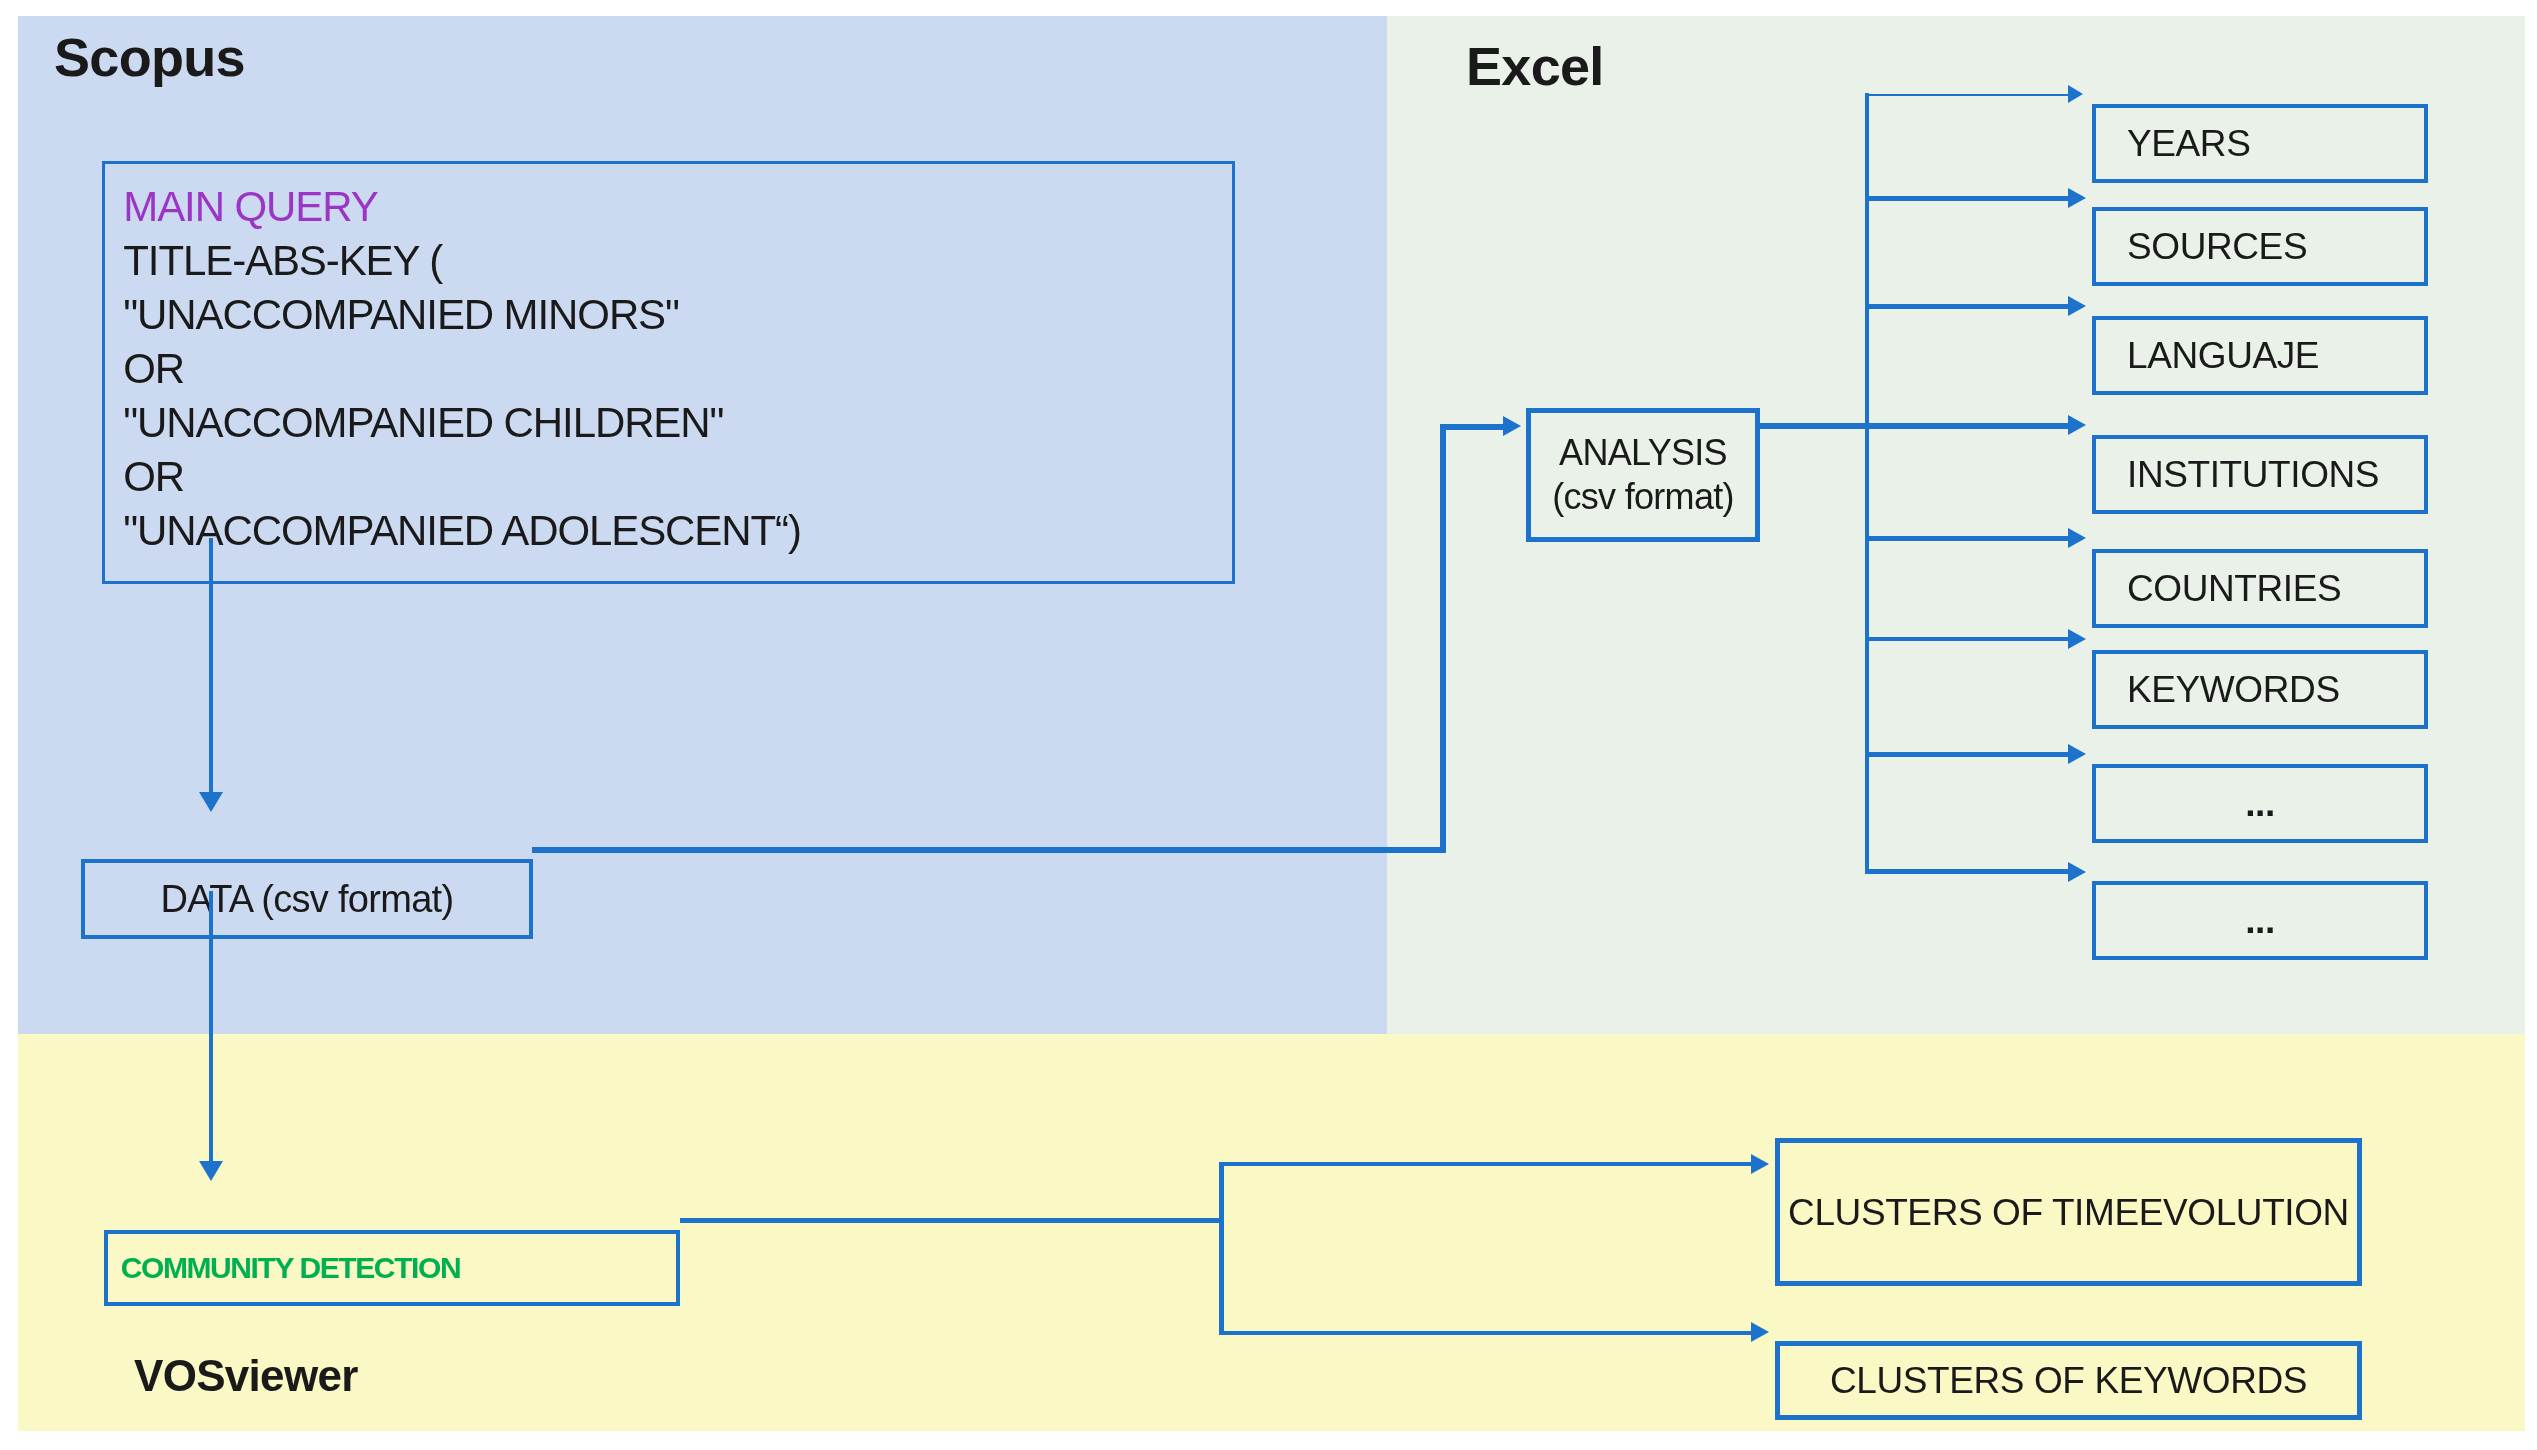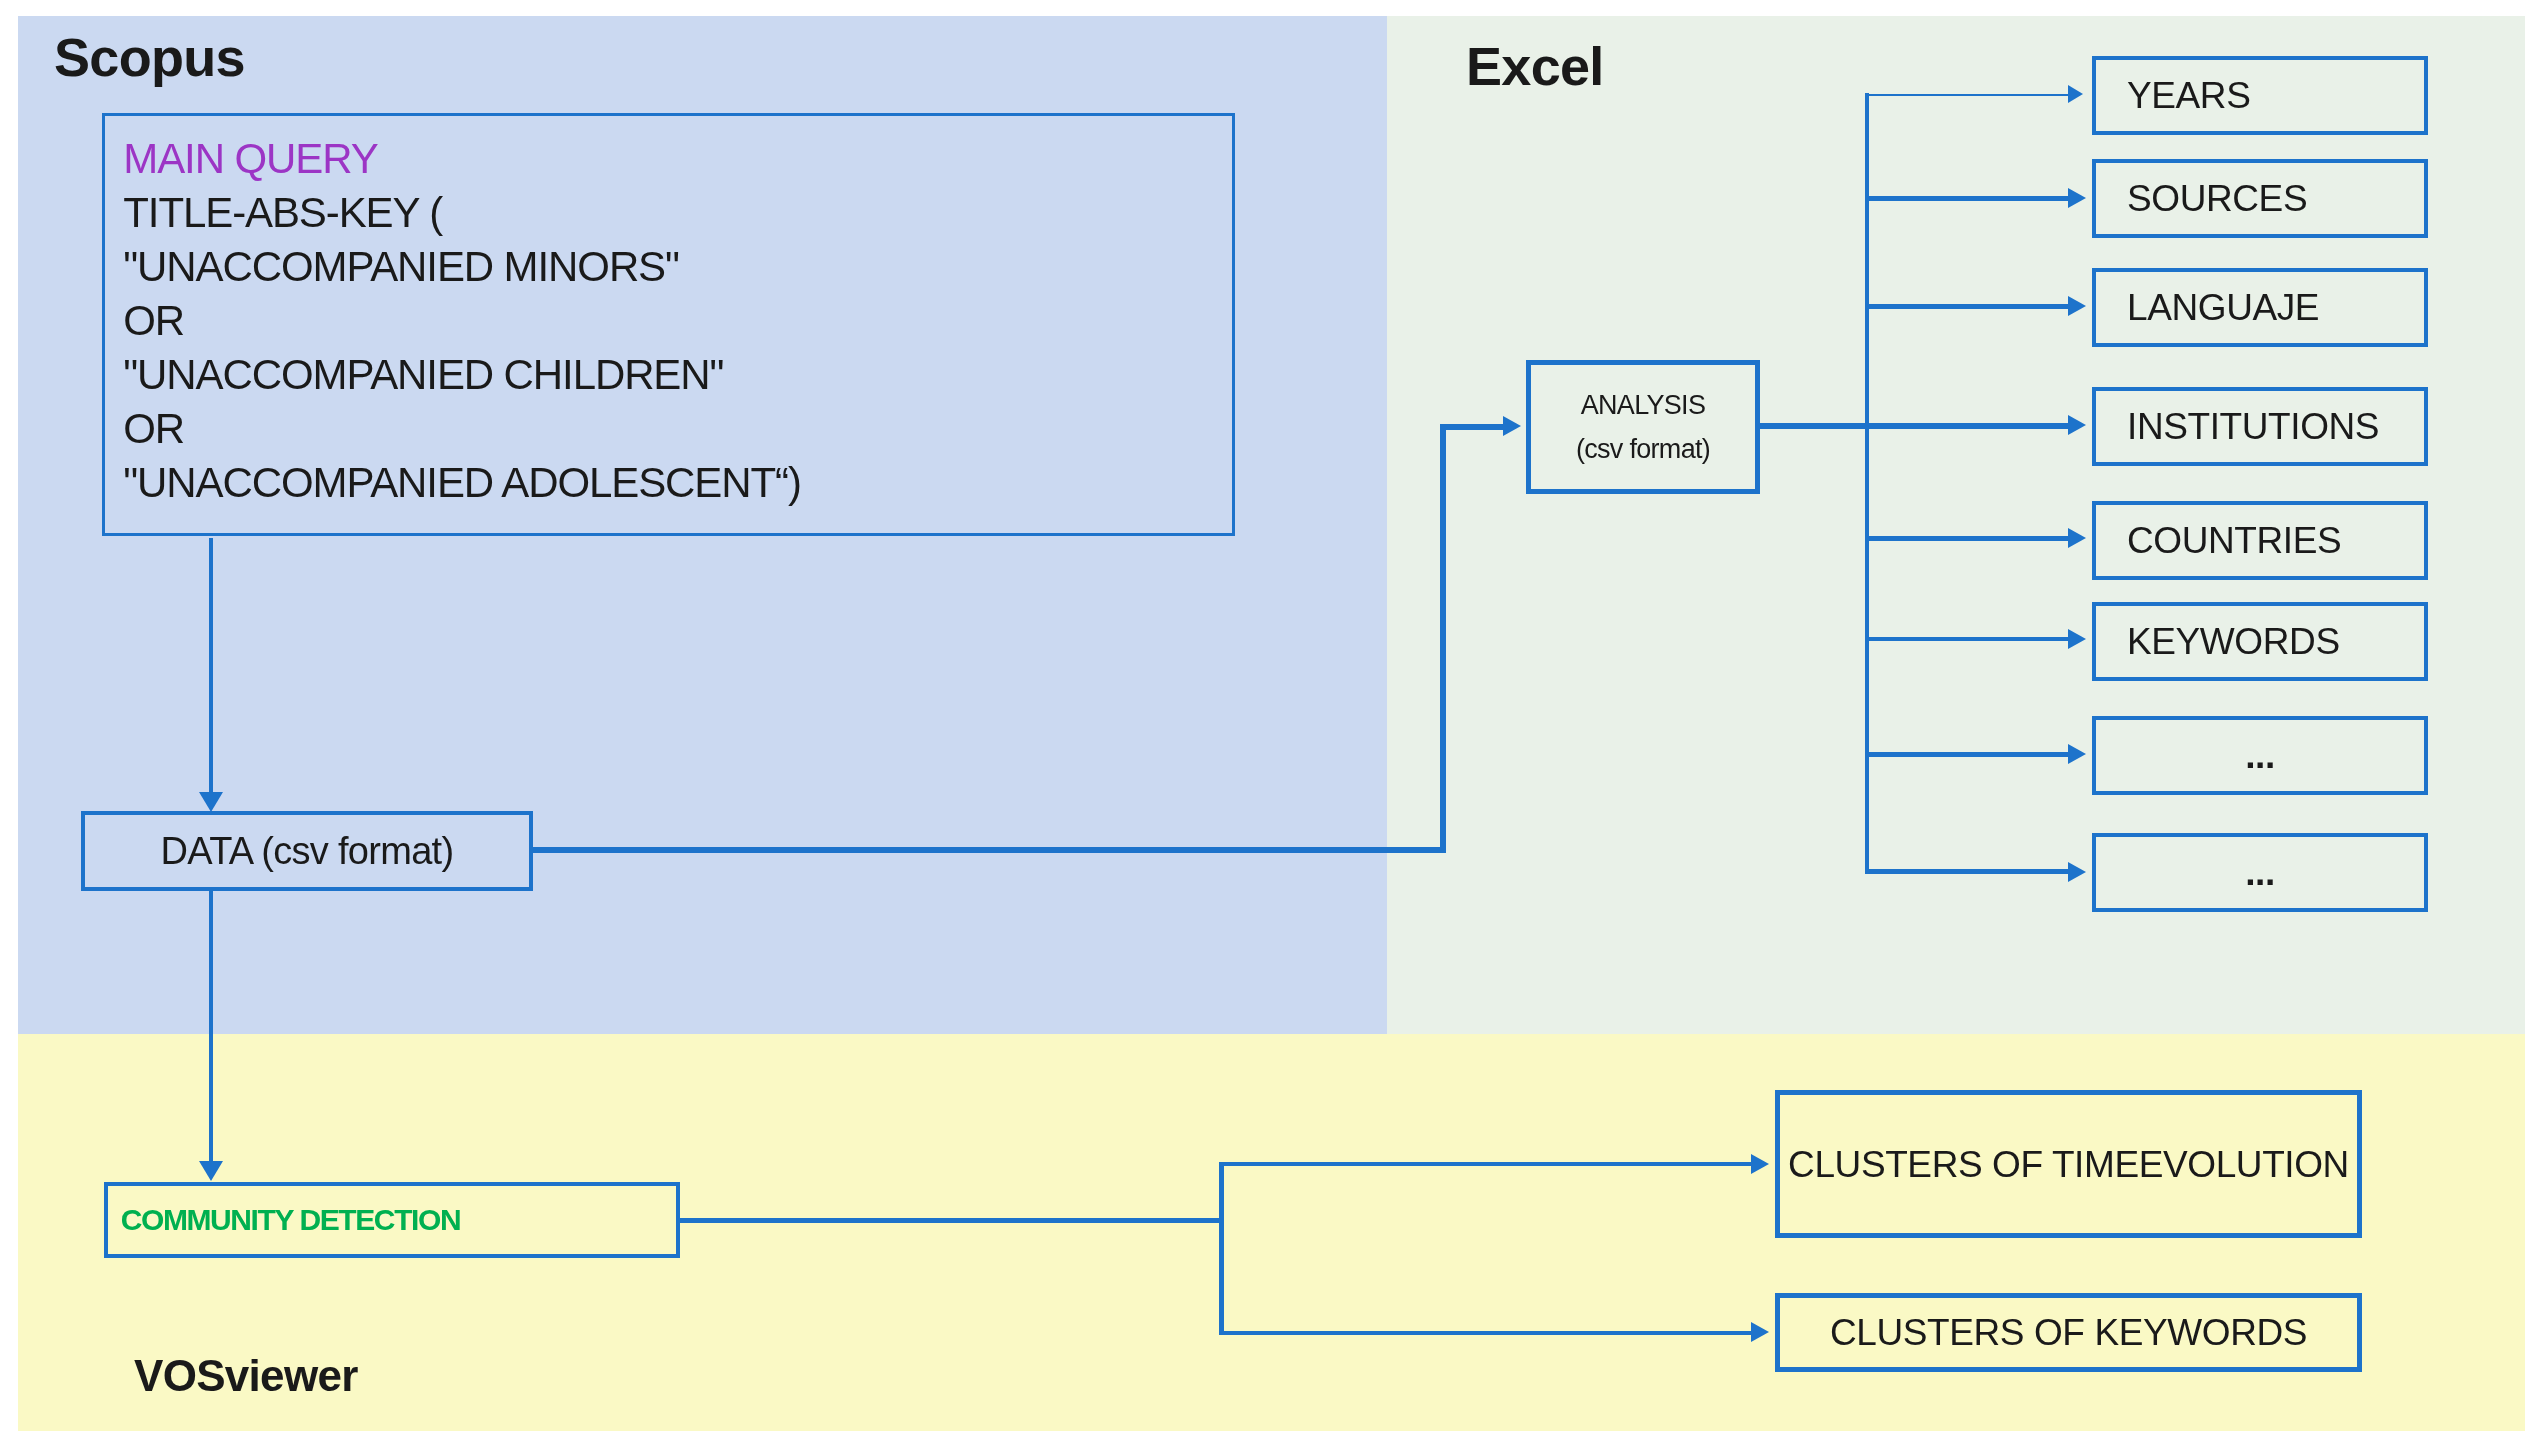--- a/index.html
+++ b/index.html
@@ -24,20 +24,21 @@
   #label-scopus{left:54px;top:28px;}
   #label-excel{left:1466px;top:37px;}
   #label-vosviewer{left:134px;top:1352px;font-size:44px;}
 
   .box{
     position:absolute;
     border:4.2px solid #1D73CB;
     box-sizing:border-box;
     background:transparent;
     color:#1a1a1a;
+    margin-top:48px;
   }
   
   #query-box{
     left:102px;top:113px;width:1133px;height:423px;
     border-width:3.5px;
     padding:15.5px 7px 0 18.3px;
     font-size:42px;line-height:54px;
     letter-spacing:-1.1px;
   }
   #query-title{color:#9C35C5;}
@@ -45,21 +46,21 @@
   #data-box{
     left:81px;top:811px;width:452px;height:80px;
     display:flex;align-items:center;justify-content:center;
     font-size:38px;letter-spacing:-0.7px;
   }
   
   #analysis-box{
     left:1526px;top:360px;width:234px;height:134px;
     border-width:5px;
     display:flex;flex-direction:column;align-items:center;justify-content:center;
-    font-size:27px;line-height:44px;letter-spacing:-0.7px;text-align:center;
+    font-size:36px;line-height:44px;letter-spacing:-0.7px;text-align:center;
   }
   
   .out-box{
     left:2092px;width:336px;height:79px;
     display:flex;align-items:center;
     padding-left:31px;
     font-size:37px;letter-spacing:-0.4px;
   }
   #out-0{top:56px;}
   #out-1{top:159px;}

